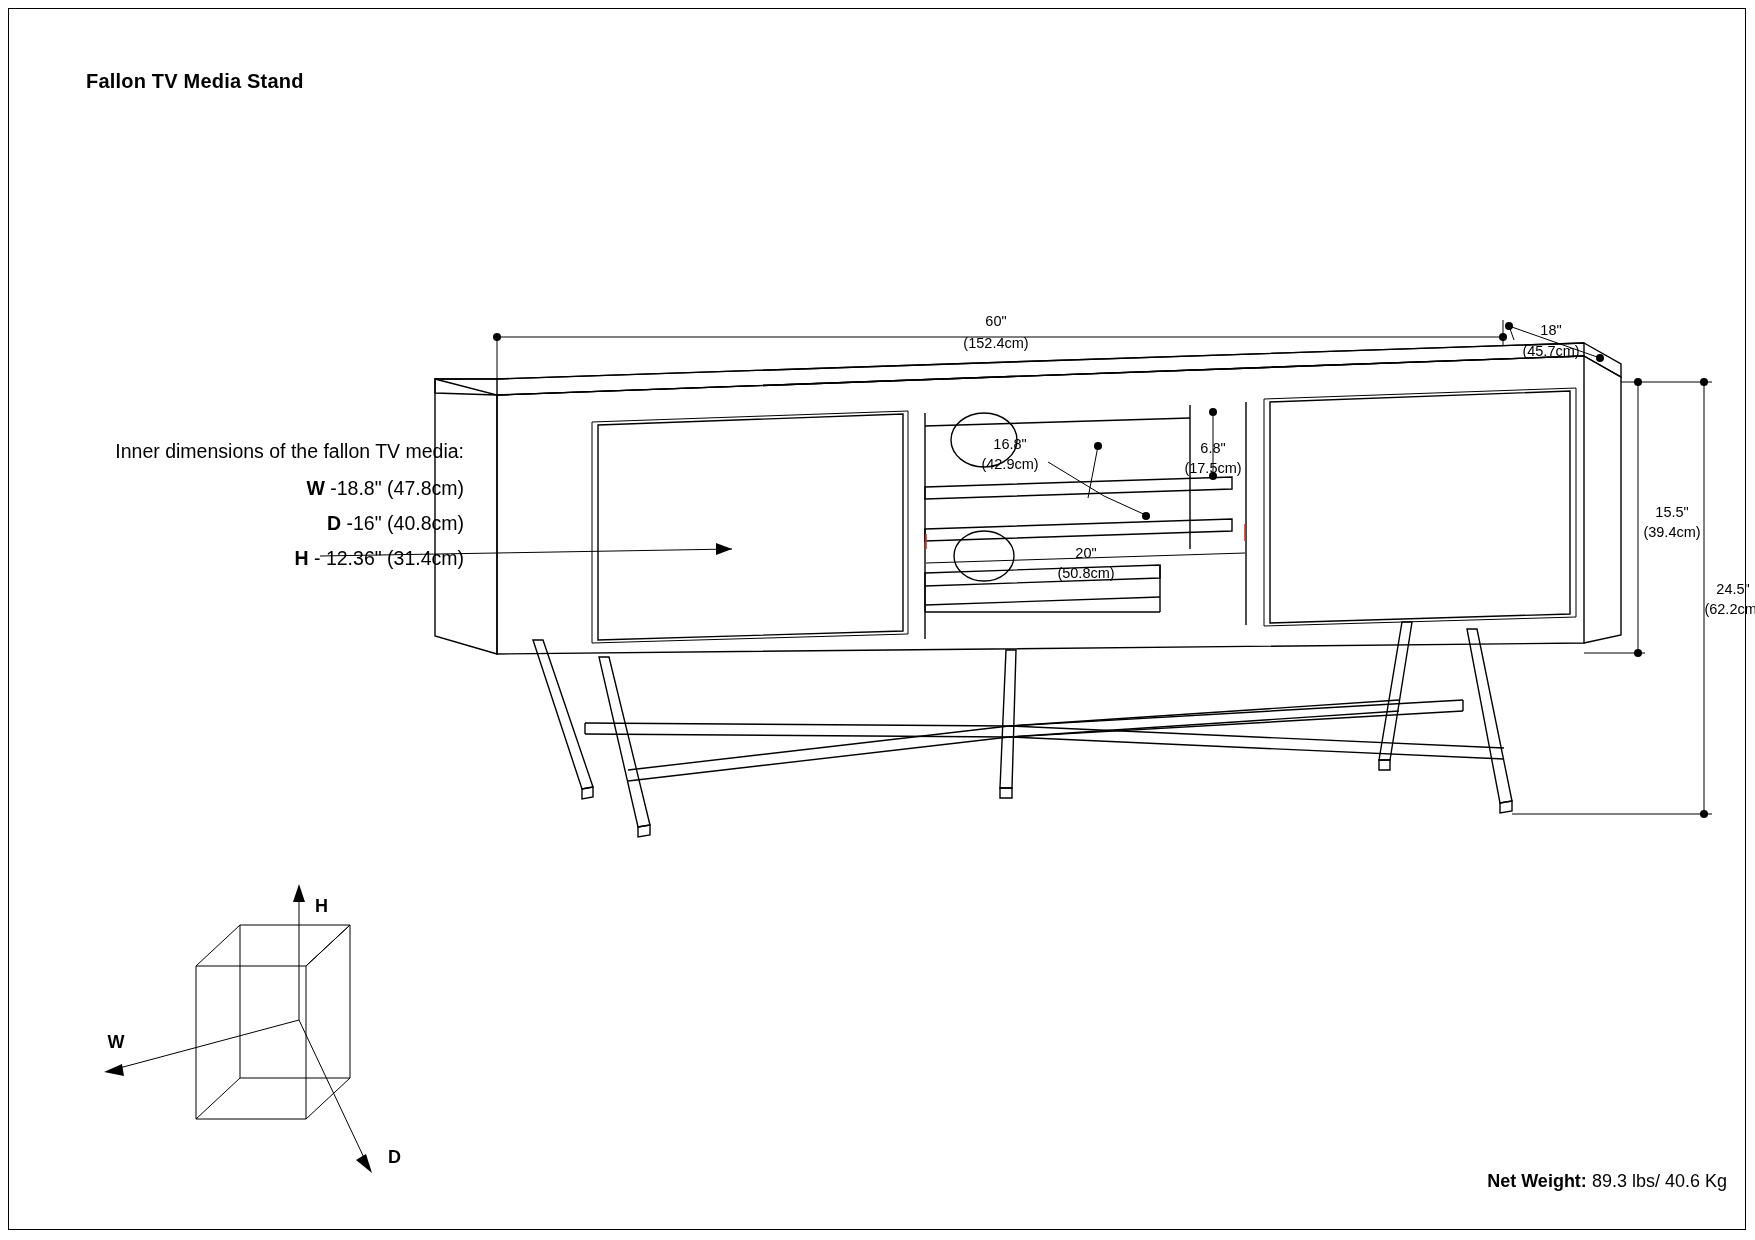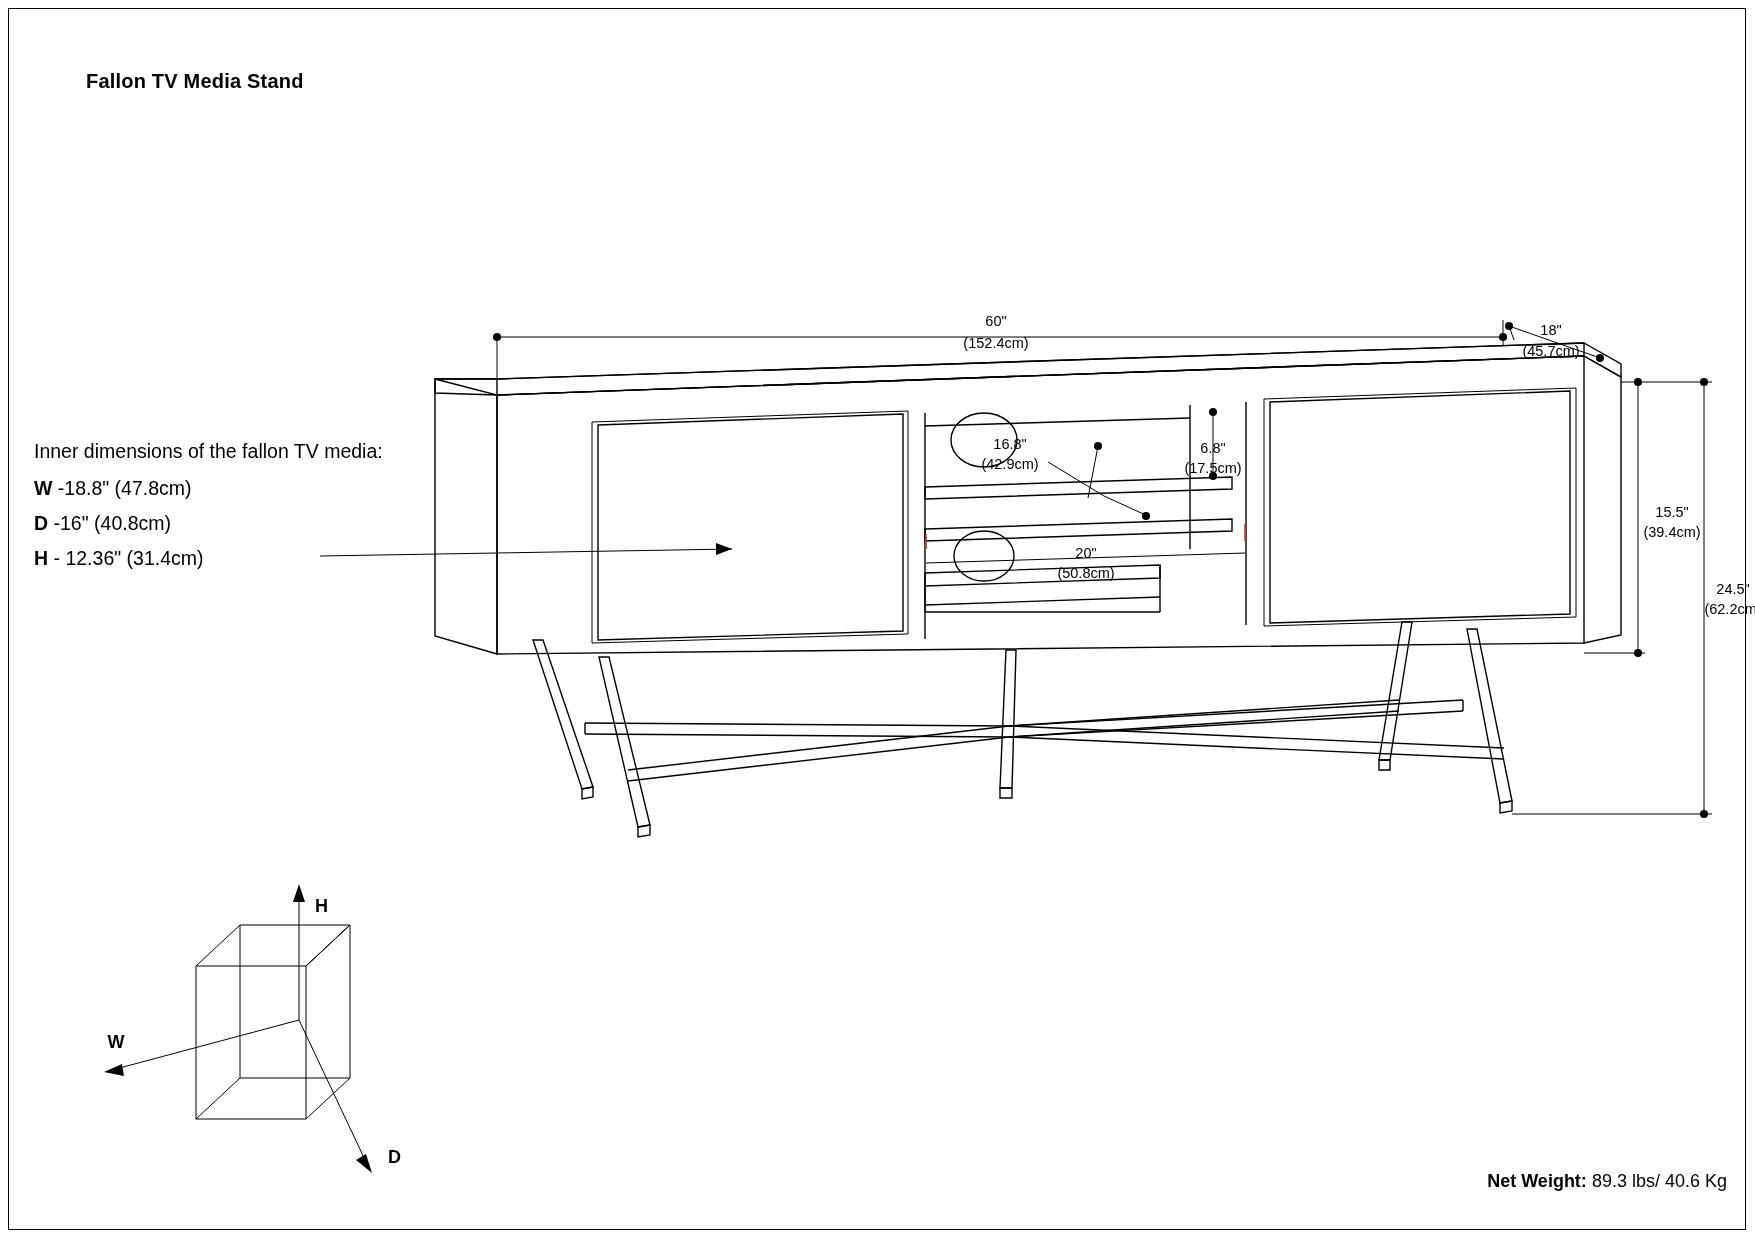--- a/index.html
+++ b/index.html
@@ -10,20 +10,21 @@
   body {
     font-family: "Liberation Sans", sans-serif;
     color: #000000;
   }
   #page {
     position: relative;
     width: 1755px;
     height: 1240px;
     background: #ffffff;
     overflow: hidden;
+    text-align: right;
   }
   #frame {
     position: absolute;
     left: 8px;
     top: 8px;
     width: 1738px;
     height: 1222px;
     border: 1px solid #000000;
     box-sizing: border-box;
   }

